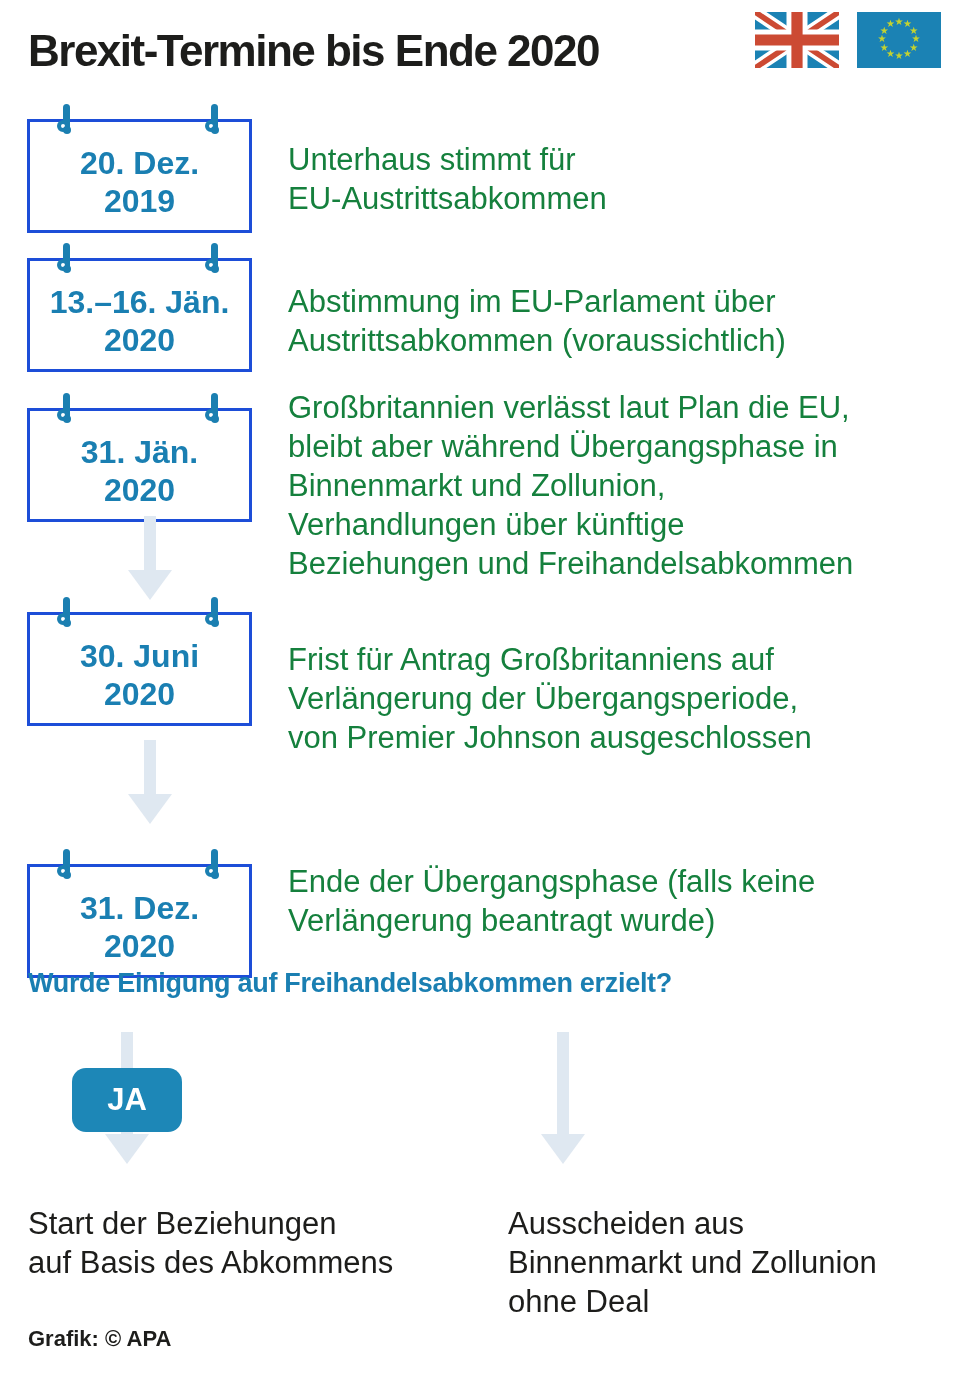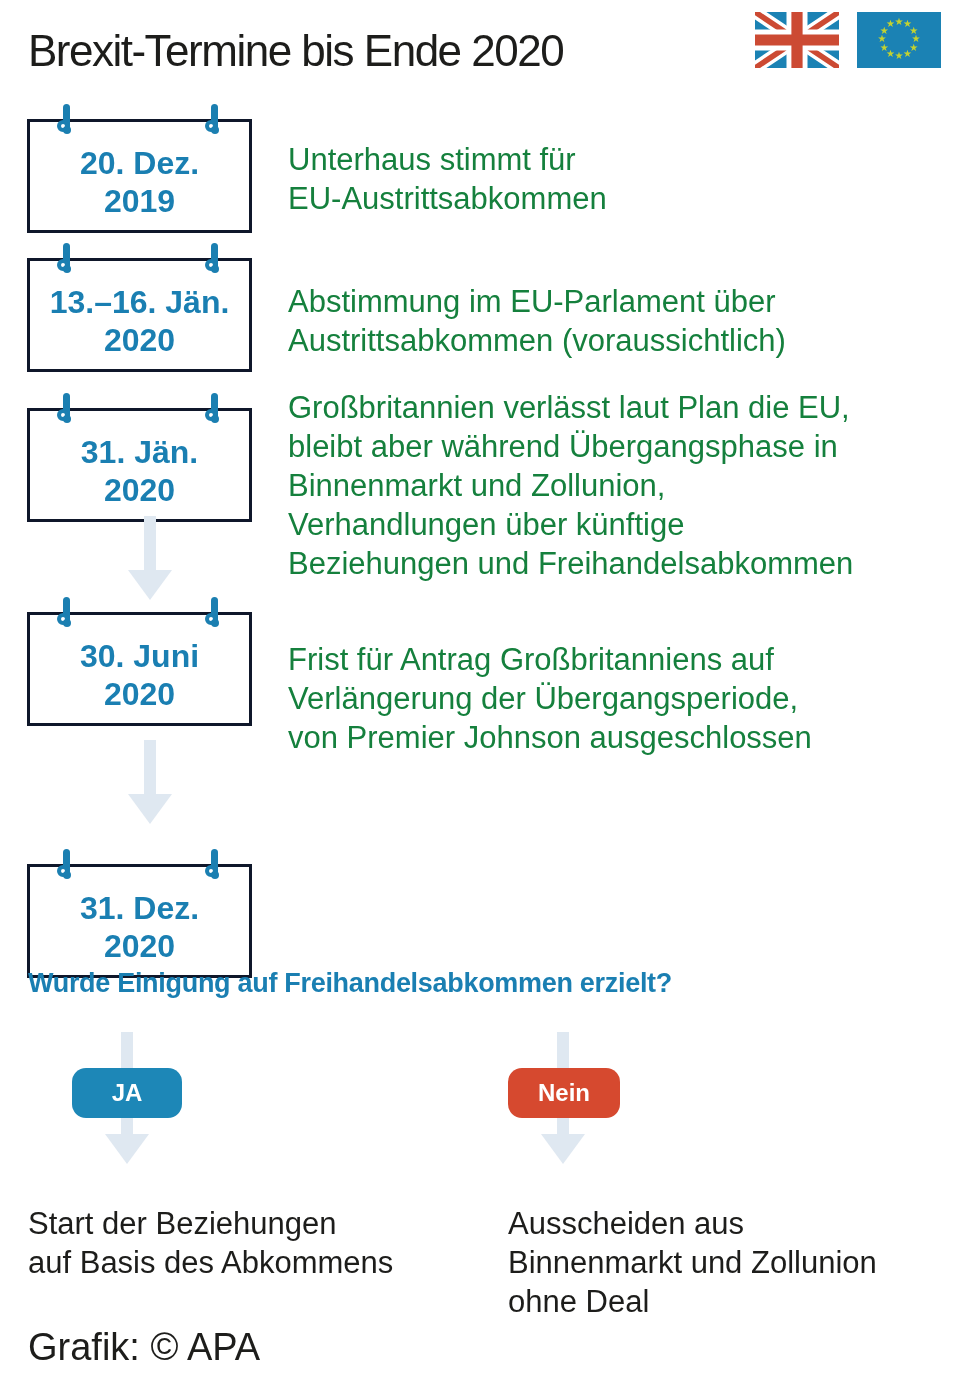--- a/index.html
+++ b/index.html
@@ -1,34 +1,34 @@
 <!DOCTYPE html>
 <html lang="de"><head>
 <meta charset="utf-8">
 <style>
   * { margin:0; padding:0; box-sizing:border-box; }
   body { background:#ffffff; font-family:"Liberation Sans", sans-serif; }
   .canvas { position:relative; width:960px; height:1374px; background:#ffffff; overflow:hidden; }
 
-  .title { position:absolute; left:28px; top:26px; font-size:44px; font-weight:normal;
+  .title { position:absolute; left:28px; top:26px; font-size:44px; font-weight:bold;
            color:#1d1d1b; letter-spacing:-1.5px; }
 
   
   .flag { position:absolute; top:12px; width:84px; height:56px; }
   .flag-uk { left:755px; }
   .flag-eu { left:857px; background:#1b82b4; }
   .eu-stars { position:absolute; left:50%; top:50%; width:0; height:0; }
   .eu-star { position:absolute; left:-6px; top:-7px; width:12px; text-align:center;
              font-size:10px; line-height:12px; color:#c3d230;
              transform: rotate(var(--a)) translateY(-17px) rotate(calc(-1 * var(--a))); }
   .eu-star::before { content:"\2605"; }
 
   
   .cal { position:absolute; left:27px; width:225px; height:114px;
-         border:3px solid #0f172a; background:#fff;
+         border:3px solid #1d4ed8; background:#fff;
          display:flex; align-items:center; justify-content:center; }
   .cal-date { padding-top:12px; font-size:32px; line-height:38px; font-weight:bold;
               color:#1a7fb2; text-align:center; white-space:pre-line; }
   .pin { position:absolute; top:0; width:7px; height:0; }
   .pin-left { left:33px; } .pin-right { left:181px; }
   .pin .stem { position:absolute; left:0; top:-18px; width:7px; height:28px;
                background:#1b7fb1; border-radius:4px; }
   .pin .ring { position:absolute; left:-6px; top:-2px; width:12px; height:12px;
                border:4px solid #1b7fb1; border-radius:50%; background:#fff; }
   .pin .dot { position:absolute; left:0; top:4px; width:8px; height:8px;
@@ -40,32 +40,32 @@
   
   .arrow { position:absolute; z-index:1; }
   .arrow .stem { position:absolute; background:#dfe8f1; }
   .arrow .head { position:absolute; width:0; height:0;
                  border-left:22px solid transparent; border-right:22px solid transparent;
                  border-top:30px solid #dfe8f1; }
 
   .question { position:absolute; left:28px; top:968px; font-size:27px; font-weight:bold;
               color:#1a7fb2; letter-spacing:-0.3px; }
 
-  .branch-btn { position:absolute; top:1068px; height:50px; z-index:2; border:none;
+  .branch-btn { position:absolute; top:1068px; height:64px; z-index:2; border:none;
                 border-radius:14px; color:#ffffff; font-family:"Liberation Sans", sans-serif;
-                font-size:24px; font-weight:bold; display:flex; align-items:center;
+                font-size:31px; font-weight:bold; display:flex; align-items:center;
                 justify-content:center; cursor:pointer; }
   .btn-yes { left:72px; width:110px; background:#1d87b7; }
   .btn-no  { left:508px; width:112px; background:#d6492f; }
 
   .outcome { position:absolute; top:1192px; font-size:31px; line-height:39px;
              color:#1d1d1b; white-space:pre-line;margin-top:12px; }
   .outcome-yes { left:28px; } .outcome-no { left:508px; }
 
-  .credit { position:absolute; left:28px; top:1326px; font-size:38px; color:#1d1d1b; }
+  .credit { position:absolute; left:28px; top:1326px; font-size:22px; color:#1d1d1b;font-weight:bold; }
 
   .apa-logo { position:absolute; left:843px; top:1297px; text-align:center; }
   .apa-text { font-size:48px; line-height:46px; font-weight:bold; color:#262626;
               letter-spacing:-2px; }
   .apa-bar { width:99px; height:13px; background:#e63430; margin-top:1px; }
 </style>
 </head>
 <body>
 
 <div class="canvas">
@@ -186,34 +186,35 @@
         <span class="dot"></span>
       </span>
     <span class="pin pin-right">
         <span class="stem"></span>
         <span class="ring"></span>
         <span class="dot"></span>
       </span>
     <div class="cal-date">31. Dez.
 2020</div>
   </div>
+  <div class="desc" style="top:862px">Ende der Übergangsphase (falls keine
+Verlängerung beantragt wurde)</div>
 
   <div class="question">Wurde Einigung auf Freihandelsabkommen erzielt?</div>
 
   <div class="arrow">
     <span class="stem" style="left:121px; top:1032px; width:12px; height:106px;"></span>
     <span class="head" style="left:105px; top:1134px;"></span>
   </div>
   <button class="branch-btn btn-yes">JA</button>
 
   <div class="arrow">
     <span class="stem" style="left:557px; top:1032px; width:12px; height:106px;"></span>
     <span class="head" style="left:541px; top:1134px;"></span>
   </div>
-  <button class="branch-btn btn-no">Nein</button>
 
   <div class="outcome outcome-yes">Start der Beziehungen
 auf Basis des Abkommens</div>
   <div class="outcome outcome-no">Ausscheiden aus
 Binnenmarkt und Zollunion
 ohne Deal</div>
 
   <div class="credit">Grafik: © APA</div>
 
 

